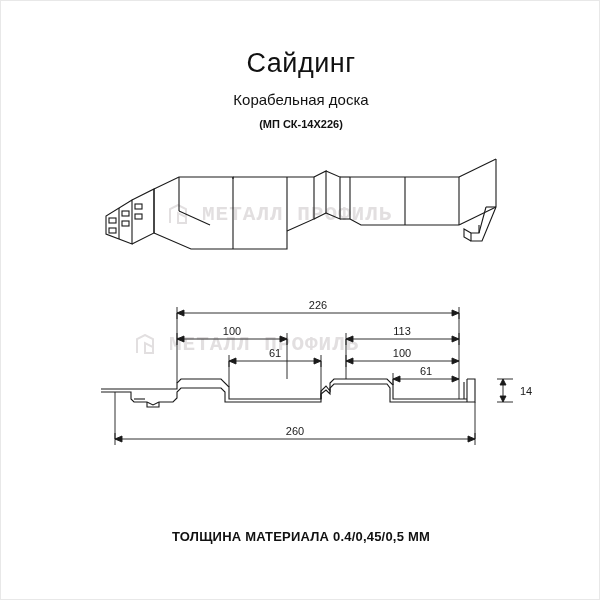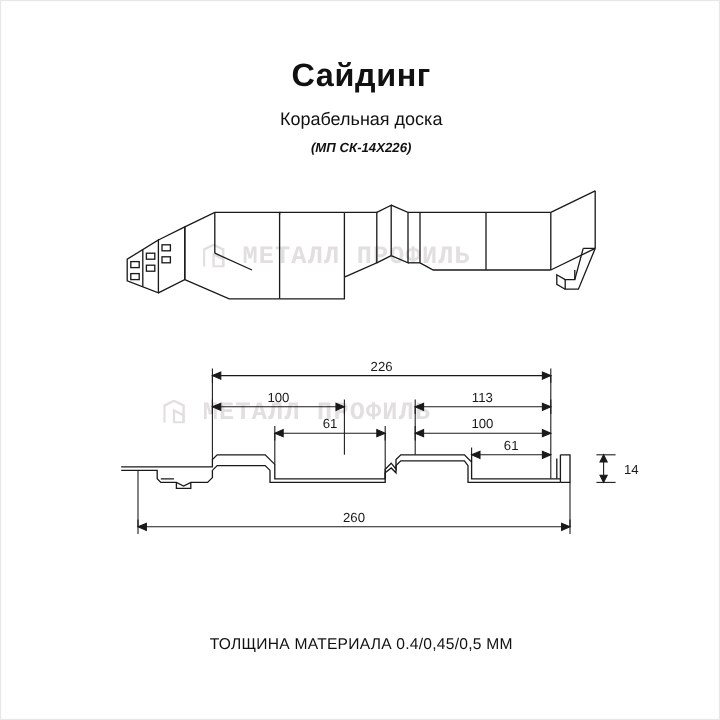--- a/index.html
+++ b/index.html
@@ -24,46 +24,45 @@
   }
   .title-block {
     position: absolute;
     left: 0;
     top: 48px;
     width: 600px;
     text-align: center;
   }
   .main-title {
     font-size: 27px;
-    font-weight: bold;
+    font-weight: normal;
     letter-spacing: 0.5px;
     line-height: 1.1;
     color: #111;
   }
   .sub-title {
     font-size: 15px;
     font-weight: normal;
     margin-top: 12px;
     color: #111;
   }
   .code-title {
     font-size: 11px;
     font-weight: bold;
     margin-top: 10px;
     color: #111;
-    font-style: italic;
   }
   .footer-note {
     position: absolute;
     left: 0;
     top: 528px;
     width: 600px;
     text-align: center;
     font-size: 13px;
-    font-weight: normal;
+    font-weight: bold;
     letter-spacing: 0.2px;
     color: #111;
   }
   .svg-layer {
     position: absolute;
     left: 0;
     top: 0;
     width: 600px;
     height: 600px;
   }

